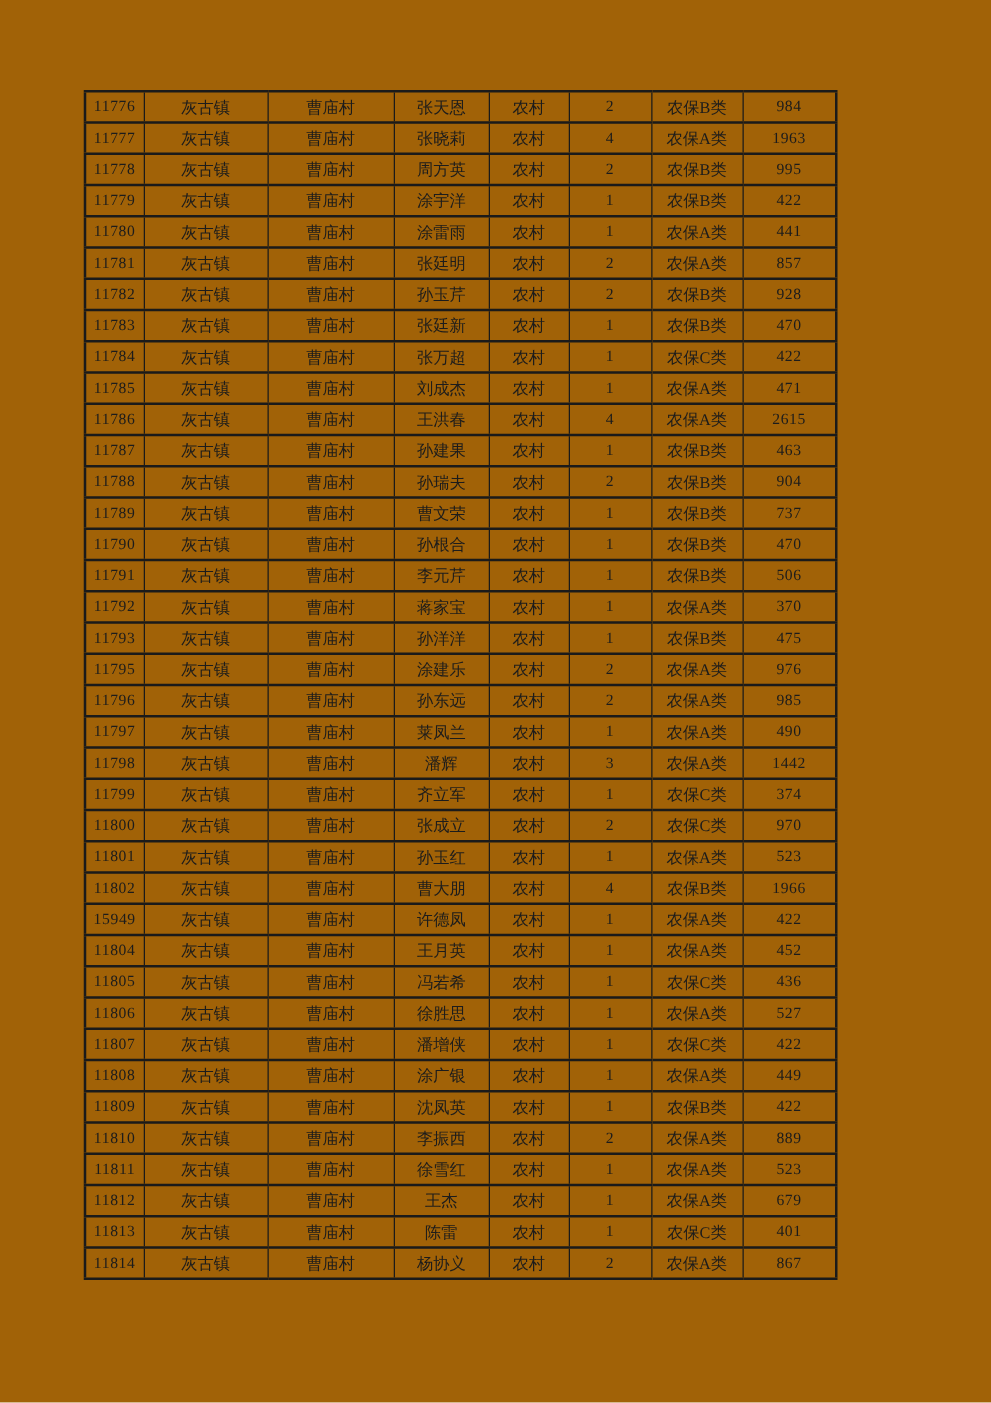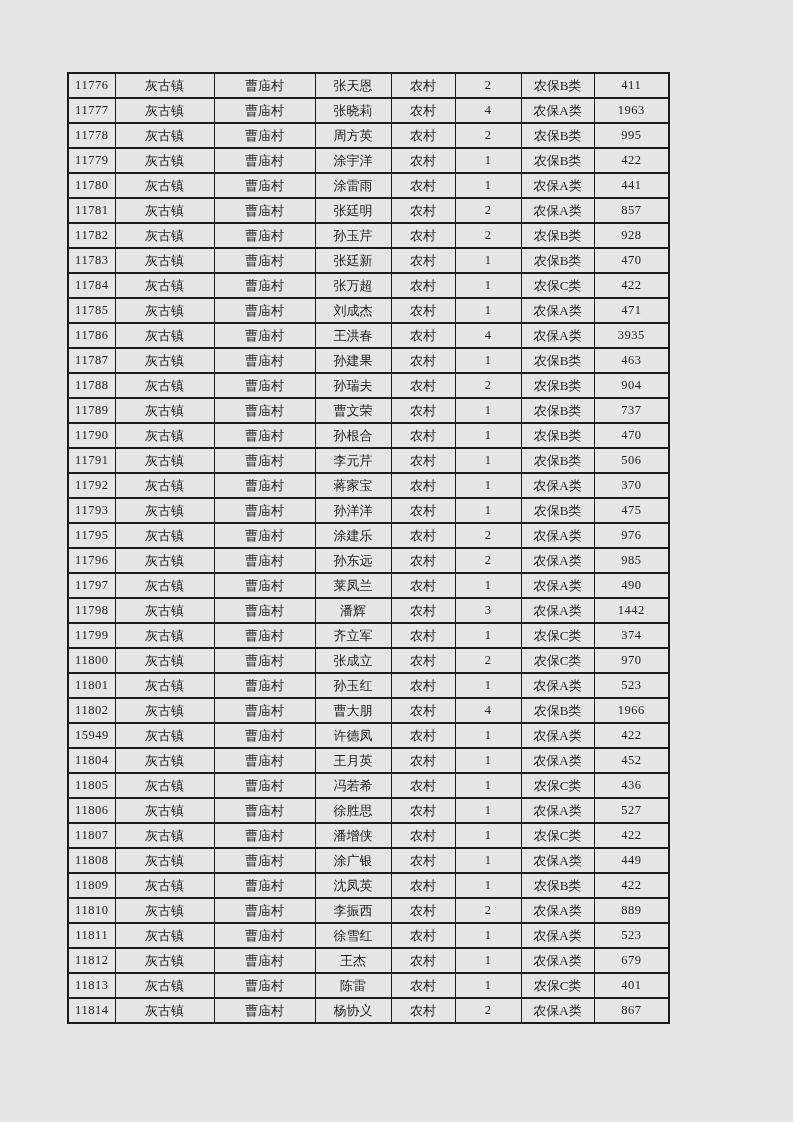--- a/index.html
+++ b/index.html
@@ -4,21 +4,21 @@
 <style>
   html, body {
     margin: 0;
     padding: 0;
     background: #ffffff;
   }
   .page {
     position: relative;
     width: 793px;
     height: 1122px;
-    background: #e5e5e5;
+    background: #a16207;
     overflow: hidden;
     font-family: "Liberation Serif", "DejaVu Serif", serif;
     color: #1c1c1c;
   }
   table.records {
     position: absolute;
     left: 67px;
     top: 72px;
     width: 601px;
     border-collapse: collapse;
@@ -61,21 +61,21 @@
     </colgroup>
     <tbody id="records-tbody">
         <tr>
     <td class="num">11776</td>
     <td>灰古镇</td>
     <td>曹庙村</td>
     <td>张天恩</td>
     <td>农村</td>
     <td class="num">2</td>
     <td>农保B类</td>
-    <td class="num">411</td>
+    <td class="num">984</td>
   </tr>
         <tr>
     <td class="num">11777</td>
     <td>灰古镇</td>
     <td>曹庙村</td>
     <td>张晓莉</td>
     <td>农村</td>
     <td class="num">4</td>
     <td>农保A类</td>
     <td class="num">1963</td>
@@ -161,21 +161,21 @@
     <td class="num">471</td>
   </tr>
         <tr>
     <td class="num">11786</td>
     <td>灰古镇</td>
     <td>曹庙村</td>
     <td>王洪春</td>
     <td>农村</td>
     <td class="num">4</td>
     <td>农保A类</td>
-    <td class="num">3935</td>
+    <td class="num">2615</td>
   </tr>
         <tr>
     <td class="num">11787</td>
     <td>灰古镇</td>
     <td>曹庙村</td>
     <td>孙建果</td>
     <td>农村</td>
     <td class="num">1</td>
     <td>农保B类</td>
     <td class="num">463</td>

